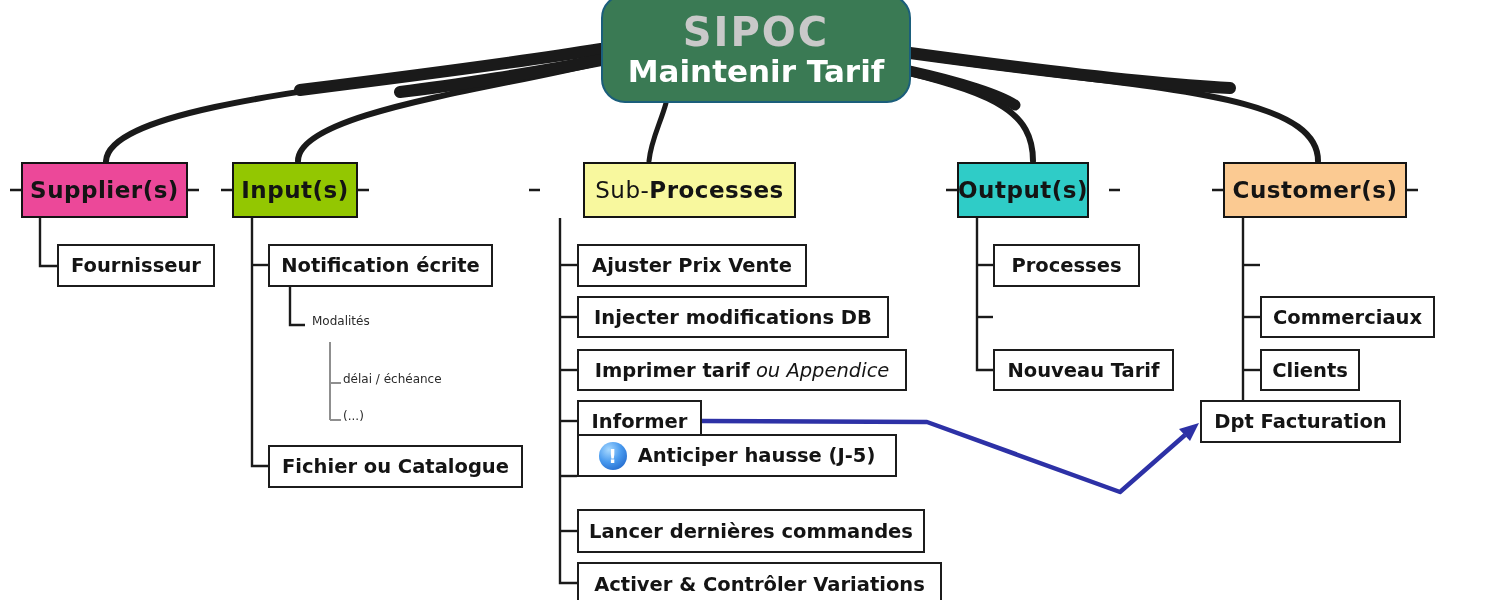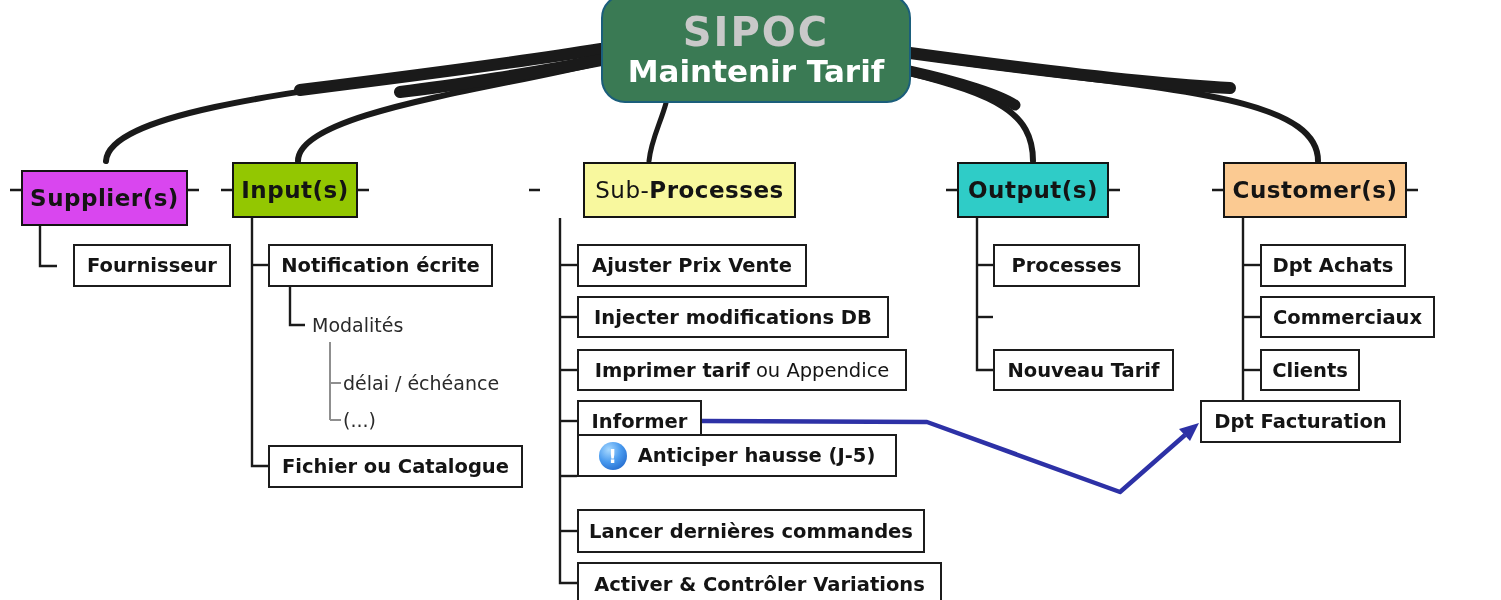--- a/index.html
+++ b/index.html
@@ -21,35 +21,35 @@
   .root-title{font-size:40px;font-weight:bold;color:#c9c9c9;letter-spacing:2px;line-height:1.0;}
   .root-subtitle{font-size:31px;font-weight:bold;color:#ffffff;margin-top:1px;}
   .cat{
     position:absolute;height:56px;box-sizing:border-box;
     border:2.5px solid #141414;
     display:flex;align-items:center;justify-content:center;
     z-index:2;
   }
   .cat-label{font-size:23px;font-weight:bold;color:#141414;letter-spacing:0.5px;white-space:nowrap;}
   .cat-label .reg{font-weight:normal;}
-  #cat-supplier{left:21px;top:170px;width:167px;background:#d946ef;}
+  #cat-supplier{left:21px;top:162px;width:167px;background:#ec4899;}
   #cat-input{left:232px;top:162px;width:126px;background:#93c701;}
   #cat-subprocess{left:540px;top:162px;width:213px;background:#f8f89e;margin-left:43px;}
-  #cat-output{left:957px;top:162px;width:152px;background:#2fccc7;}
+  #cat-output{left:957px;top:162px;width:132px;background:#2fccc7;}
   #cat-customer{left:1223px;top:162px;width:184px;background:#fbca92;}
   .node{
     position:absolute;box-sizing:border-box;background:#ffffff;
     border:2px solid #1c1c1c;
     display:flex;align-items:center;justify-content:center;
     z-index:2;white-space:nowrap;
   }
   .node-label{font-size:19.5px;font-weight:bold;color:#141414;}
-  .node-label .reg{font-weight:normal;}
+  .node-label .reg{font-weight:normal;font-style:italic;}
   .note{
-    position:absolute;z-index:2;font-size:19px;color:#2a2a2a;white-space:nowrap;
+    position:absolute;z-index:2;font-size:12px;color:#2a2a2a;white-space:nowrap;
   }
   .priority-icon{
     width:28px;height:28px;border-radius:50%;
     background:radial-gradient(circle at 35% 28%, #a8d9ff 0%, #4a9bef 45%, #1356be 100%);
     color:#ffffff;font-weight:bold;font-size:19px;
     display:inline-flex;align-items:center;justify-content:center;
     margin-right:11px;flex:0 0 auto;
   }
   .priority-icon::after{content:"!";}
 </style>
@@ -121,21 +121,21 @@
   <div class="cat" id="cat-subprocess">
     <span class="cat-label"><span class="reg">Sub-</span><span>Processes</span></span>
   </div>
   <div class="cat" id="cat-output">
     <span class="cat-label">Output(s)</span>
   </div>
   <div class="cat" id="cat-customer">
     <span class="cat-label">Customer(s)</span>
   </div>
 
-  <div class="node" style="left:57px;top:244px;width:158px;height:43px;margin-left:16px;">
+  <div class="node" style="left:57px;top:244px;width:158px;height:43px;">
     <span class="node-label">Fournisseur</span>
   </div>
 
   <div class="node" style="left:268px;top:244px;width:225px;height:43px;">
     <span class="node-label">Notification écrite</span>
   </div>
   <div class="note" style="left:312px;top:314px;">
     <span>Modalités</span>
   </div>
   <div class="note" style="left:343px;top:372px;">
@@ -171,23 +171,20 @@
     <span class="node-label">Activer &amp; Contrôler Variations</span>
   </div>
 
   <div class="node" style="left:993px;top:244px;width:147px;height:43px;">
     <span class="node-label">Processes</span>
   </div>
   <div class="node" style="left:993px;top:349px;width:181px;height:42px;">
     <span class="node-label">Nouveau Tarif</span>
   </div>
 
-  <div class="node" style="left:1260px;top:244px;width:146px;height:43px;">
-    <span class="node-label">Dpt Achats</span>
-  </div>
   <div class="node" style="left:1260px;top:296px;width:175px;height:42px;">
     <span class="node-label">Commerciaux</span>
   </div>
   <div class="node" style="left:1260px;top:349px;width:100px;height:42px;">
     <span class="node-label">Clients</span>
   </div>
   <div class="node" style="left:1200px;top:400px;width:201px;height:43px;">
     <span class="node-label">Dpt Facturation</span>
   </div>
 

